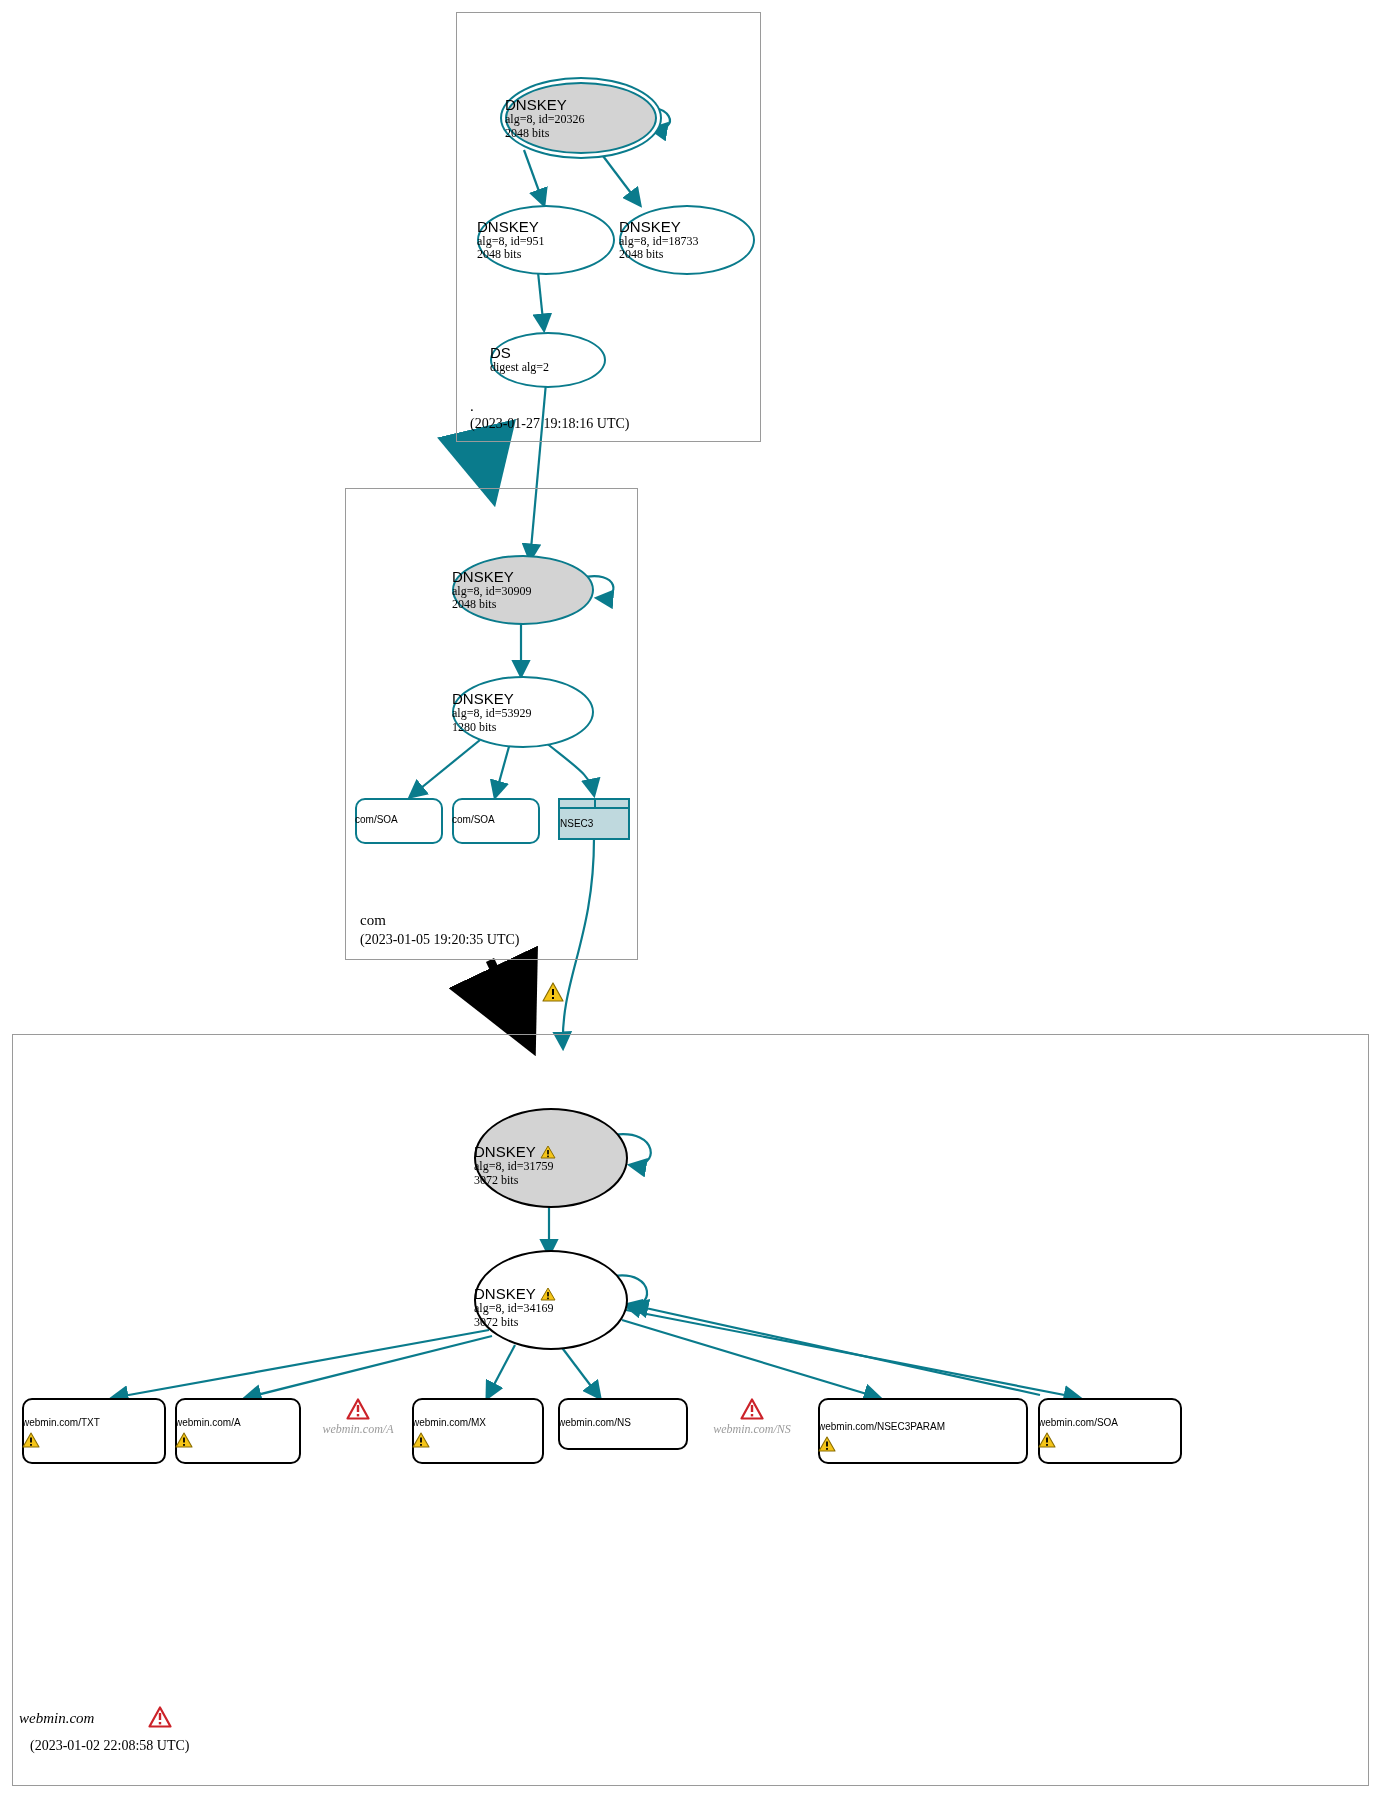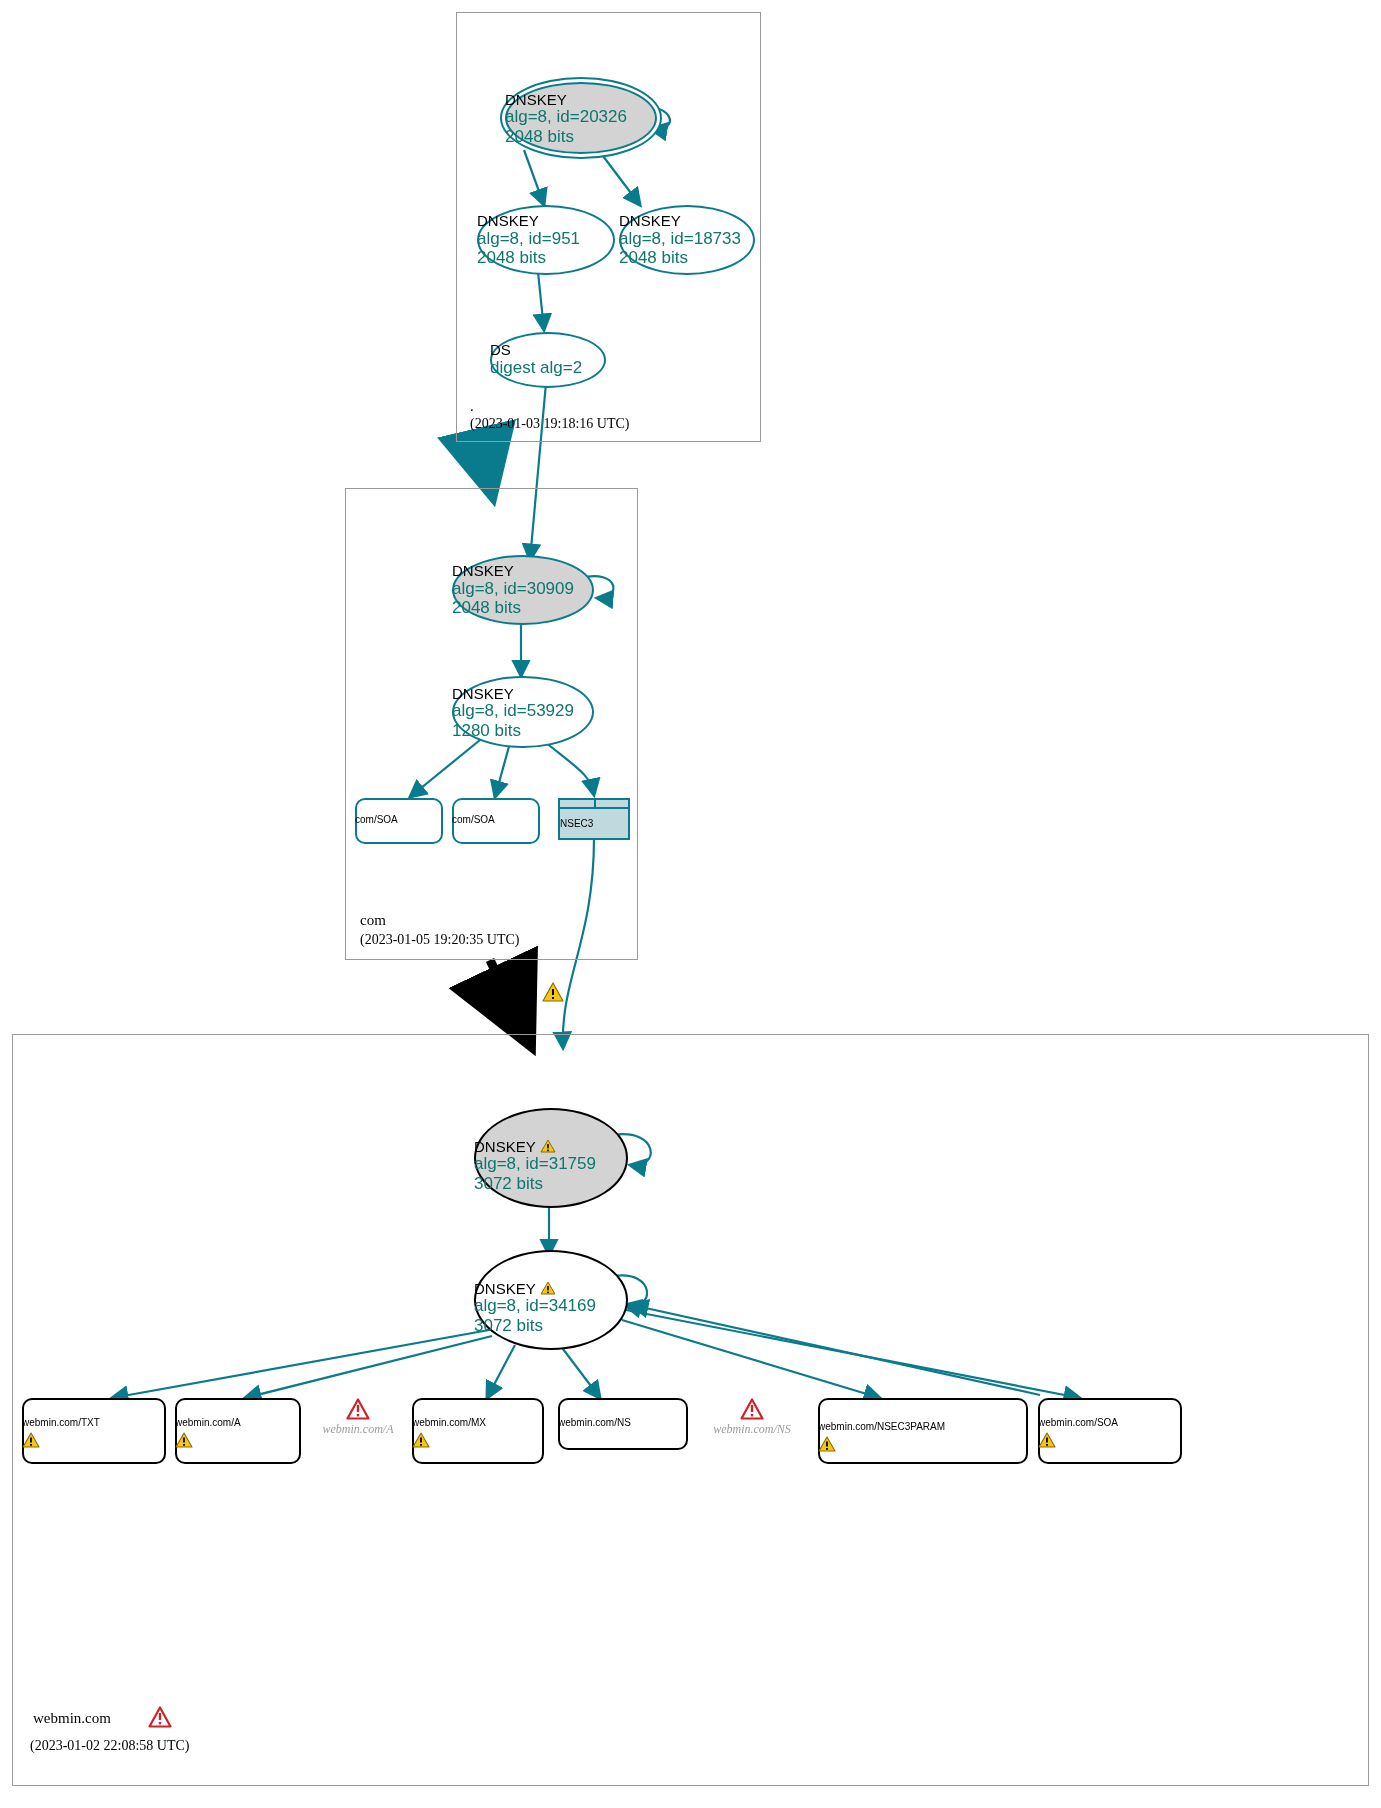--- a/index.html
+++ b/index.html
@@ -13,21 +13,21 @@
   .ellipse{border:2px solid #0a7b8c;border-radius:50%;background:#ffffff;}
   .ellipse.secure{background:#d3d3d3;}
   .ellipse.black{border-color:#000000;}
   .dbl{box-shadow:0 0 0 3px #ffffff, 0 0 0 5px #0a7b8c;}
   .rrset{border:2px solid #0a7b8c;border-radius:10px;background:#ffffff;}
   .rrset.black{border-color:#000000;}
   .nsec3{border:2px solid #0a7b8c;background:#bfd9de;}
   .nsec3 .topbar{position:absolute;left:0;top:0;width:100%;height:9px;border-bottom:2px solid #0a7b8c;box-sizing:border-box;}
   .nsec3 .tick{position:absolute;left:50%;top:0;width:2px;height:9px;background:#0a7b8c;}
   .t1{font-family:"Liberation Sans", sans-serif;font-size:15px;color:#000;line-height:1.05;}
-  .t2{font-family:Liberation Sans, sans-serif;font-size:17px;color:#0f766e;line-height:1.15;white-space:nowrap;}
+  .t2{font-family:Liberation Serif, serif;font-size:12px;color:#000000;line-height:1.15;white-space:nowrap;}
   .rrlabel{font-family:"Liberation Sans", sans-serif;font-size:10px;color:#000;white-space:nowrap;}
   .ghost{position:absolute;font-family:"Liberation Serif", serif;font-style:italic;font-size:12px;color:#9b9b9b;white-space:nowrap;text-align:center;}
   .warnicon{display:inline-block;width:16px;height:14px;position:relative;vertical-align:-2px;}
   .warnicon svg{display:block;}
   .icon-abs{position:absolute;}
   .row-inline{display:flex;align-items:center;gap:4px;justify-content:center;}
 </style>
 </head>
 <body>
 
@@ -80,21 +80,21 @@
     <path d="M515,1345 L487,1398" fill="none" stroke="#0a7b8c" stroke-width="2.2" marker-end="url(#ah)"></path>
     <path d="M560,1345 L600,1398" fill="none" stroke="#0a7b8c" stroke-width="2.2" marker-end="url(#ah)"></path>
     <path d="M622,1320 L880,1398" fill="none" stroke="#0a7b8c" stroke-width="2.2" marker-end="url(#ah)"></path>
     <path d="M626,1310 L1080,1398" fill="none" stroke="#0a7b8c" stroke-width="2.2" marker-end="url(#ah)"></path>
 
     <path d="M1040,1395 L632,1305" fill="none" stroke="#0a7b8c" stroke-width="2.2" marker-end="url(#ah)"></path>
   </svg>
 
   <div class="zonebox" style="left:456px;top:12px;width:305px;height:430px;"></div>
   <div class="zonelabel" style="left:470px;top:398px;">.</div>
-  <div class="zonetime" style="left:470px;top:416px;">(2023-01-03 19:18:16 UTC)</div>
+  <div class="zonetime" style="left:470px;top:416px;">(2023-01-27 19:18:16 UTC)</div>
 
   <div class="node" style="left:505px;top:82px;width:148px;height:68px;">
     <div class="ellipse secure dbl" style="position:absolute;left:0;top:0;width:148px;height:68px;"></div>
     <div class="t1" style="position:relative;margin-top:6px;">DNSKEY</div>
     <div class="t2" style="position:relative;">alg=8, id=20326</div>
     <div class="t2" style="position:relative;">2048 bits</div>
   </div>
 
   <div class="node" style="left:477px;top:205px;width:134px;height:66px;">
     <div class="ellipse" style="position:absolute;left:0;top:0;width:134px;height:66px;"></div>
@@ -152,21 +152,21 @@
 
   <div class="icon-abs" style="left:542px;top:982px;width:22px;height:20px;">
     <svg width="22" height="20" viewBox="0 0 22 20">
       <path d="M11,1 L21,19 L1,19 Z" fill="#f5c518" stroke="#8a6d00" stroke-width="1.2" stroke-linejoin="round"></path>
       <rect x="10" y="7" width="2" height="6" fill="#000"></rect>
       <rect x="10" y="15" width="2" height="2" fill="#000"></rect>
     </svg>
   </div>
 
   <div class="zonebox" style="left:12px;top:1034px;width:1357px;height:752px;"></div>
-  <div class="zonelabel" style="left:33px;top:1710px;">webmin.com</div>
+  <div class="zonelabel" style="left:19px;top:1710px;font-style:italic;">webmin.com</div>
   <div class="zonetime" style="left:30px;top:1738px;">(2023-01-02 22:08:58 UTC)</div>
   <div class="icon-abs" style="left:148px;top:1706px;width:24px;height:22px;">
     <svg width="24" height="22" viewBox="0 0 24 22">
       <path d="M12,1.5 L22.5,20.5 L1.5,20.5 Z" fill="#ffffff" stroke="#cc2229" stroke-width="2.2" stroke-linejoin="round"></path>
       <rect x="10.8" y="7" width="2.4" height="7" fill="#cc2229"></rect>
       <rect x="10.8" y="16" width="2.4" height="2.4" fill="#cc2229"></rect>
     </svg>
   </div>
 
   <div class="node" style="left:474px;top:1108px;width:150px;height:96px;">

